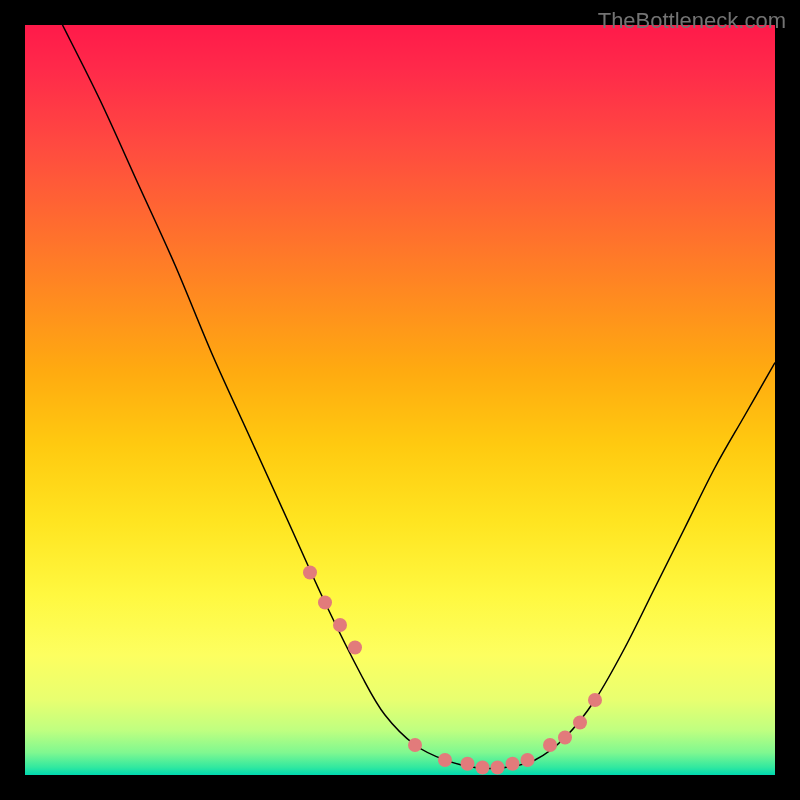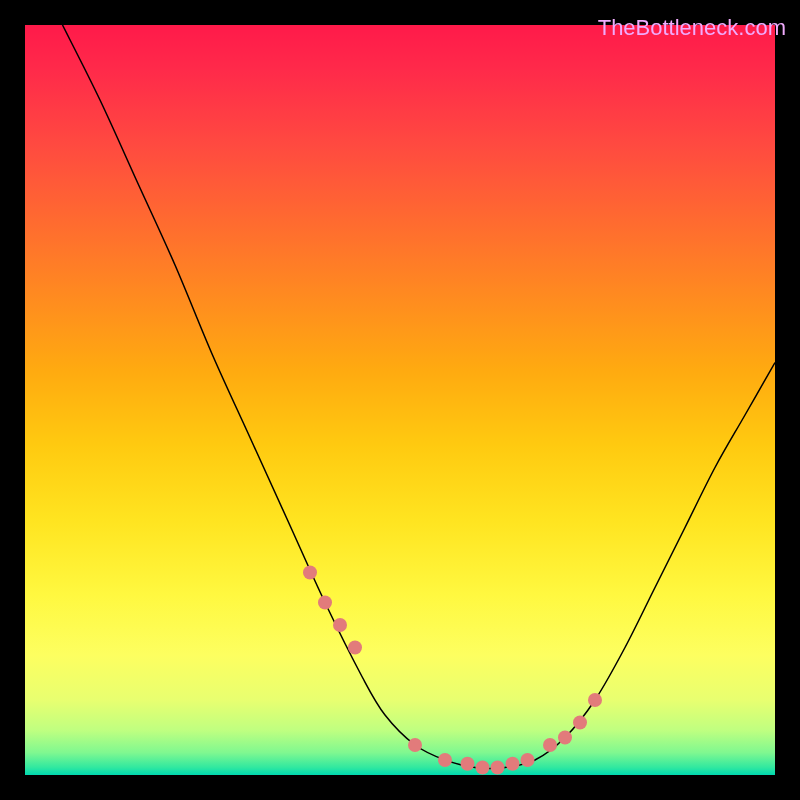--- a/index.html
+++ b/index.html
@@ -5,23 +5,23 @@
   * { margin: 0; padding: 0; box-sizing: border-box; }
   body {
     width: 800px;
     height: 800px;
     background: #000;
     position: relative;
     font-family: Arial, sans-serif;
   }
   .watermark {
     position: absolute;
-    top: 15px;
+    top: 8px;
     right: 14px;
-    color: #f0abfc;
+    color: #737373;
     font-size: 22px;
     font-weight: 500;
     z-index: 10;
   }
   .plot-area {
     position: absolute;
     left: 25px;
     top: 25px;
     width: 750px;
     height: 750px;

